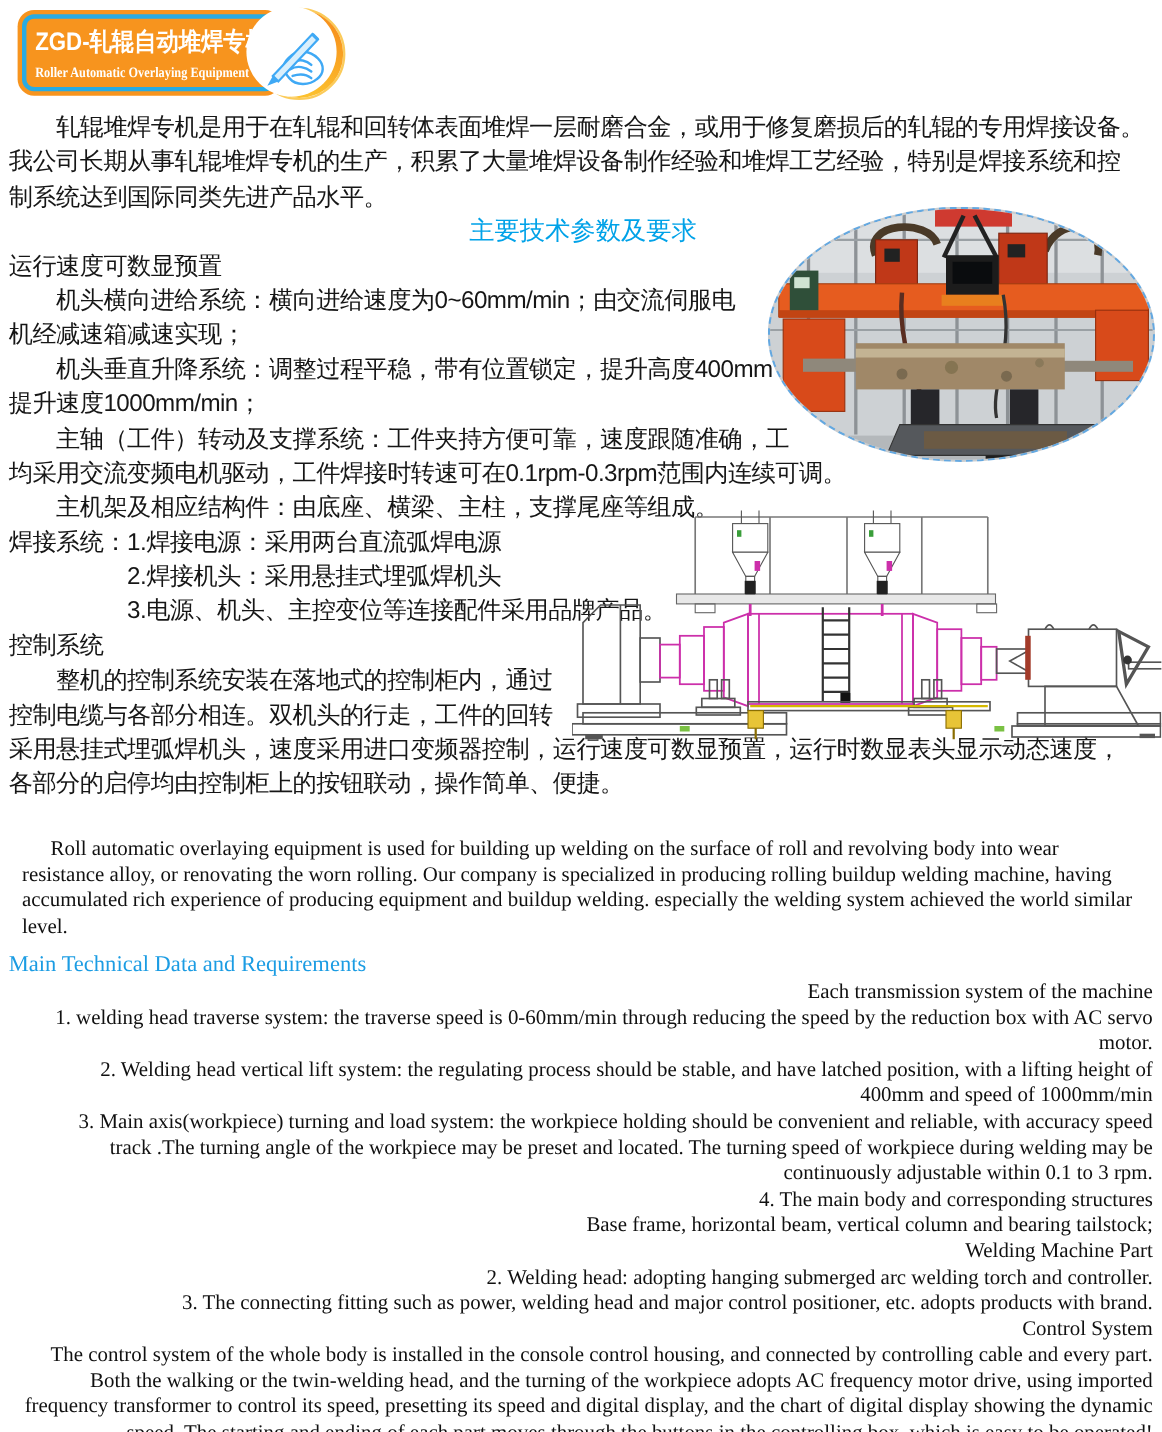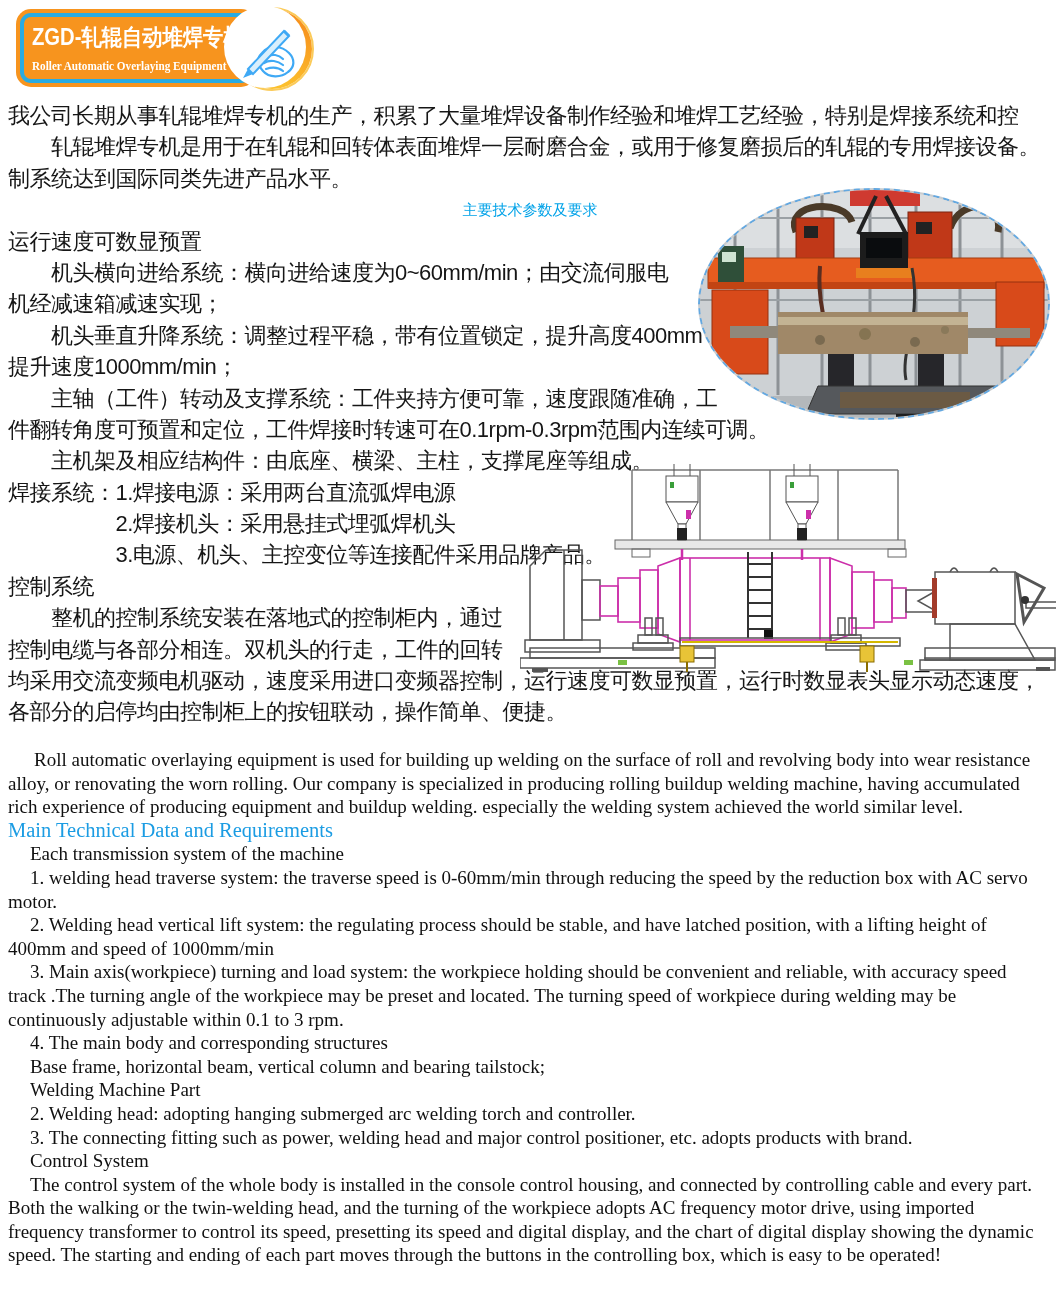--- a/index.html
+++ b/index.html
@@ -22,28 +22,28 @@
                background:linear-gradient(200deg,#F7941E 20%,#FCC02D 80%);}
   .logo-circle::after{content:"";position:absolute;left:-8px;top:-3px;width:82px;height:82px;
                border-radius:50%;background:#fff;}
   .logo-circle svg{position:absolute;inset:0;z-index:2;}
 
   
   .cn-block{position:absolute;left:8px;top:100px;width:1044px;color:#161616;
             font-size:22px;letter-spacing:-0.5px;}
   .cn-block .ln{line-height:31.4px;height:31.4px;white-space:pre;overflow:visible;}
   .cn-heading{line-height:31.4px;height:31.4px;text-align:center;
-              color:var(--heading-cyan,#00A2E8);font-size:15px;font-weight:500;letter-spacing:0;}
+              color:var(--heading-cyan,#00A2E8);font-size:23px;font-weight:500;letter-spacing:0;}
 
   
   .en-block{position:absolute;left:8px;top:748px;width:1040px;color:#101010;
             font-family:"Liberation Serif",serif;font-size:19px;}
-  .en-block .para{line-height:23.6px;text-indent:26px;margin:0;}
+  .en-block .para{line-height:23.6px;text-indent:26px;margin:12px;}
   .en-heading{line-height:23.6px;color:var(--heading-blue,#1B9CE3);font-size:20.5px;}
-  .en-items .ln{line-height:23.6px;text-indent:22px;white-space:normal;}
+  .en-items .ln{line-height:23.6px;text-indent:22px;white-space:normal;text-align:right;}
 
   
   .photo{position:absolute;left:698px;top:188px;width:352px;height:232px;border-radius:50%;
          overflow:hidden;border:2px dashed #64A8E0;box-sizing:border-box;background:#c9cdd0;}
   .photo svg{display:block;}
   .diagram{position:absolute;left:520px;top:462px;width:538px;height:218px;}
   .diagram svg{display:block;}
 </style>
 </head>
 <body>
@@ -67,41 +67,41 @@
         </g>
         <path d="M16 60 L52 22 L57 27 L21 65 Z" fill="#D9EFFC" stroke="#3FA9F5" stroke-width="2"></path>
         <path d="M16 60 L21 65 L11 69 Z" fill="#3FA9F5"></path>
         <path d="M52 22 L57 27" stroke="#3FA9F5" stroke-width="3"></path>
       </svg>
     </div>
   </div>
 
   <div class="cn-block">
     <div class="cn-lines">
+        <div class="ln">　　轧辊堆焊专机是用于在轧辊和回转体表面堆焊一层耐磨合金，或用于修复磨损后的轧辊的专用焊接设备。</div>
         <div class="ln">我公司长期从事轧辊堆焊专机的生产，积累了大量堆焊设备制作经验和堆焊工艺经验，特别是焊接系统和控</div>
-        <div class="ln">　　轧辊堆焊专机是用于在轧辊和回转体表面堆焊一层耐磨合金，或用于修复磨损后的轧辊的专用焊接设备。</div>
         <div class="ln">制系统达到国际同类先进产品水平。</div>
       </div>
     <div class="cn-heading">主要技术参数及要求</div>
     <div class="cn-lines">
         <div class="ln">运行速度可数显预置</div>
         <div class="ln">　　机头横向进给系统：横向进给速度为0~60mm/min；由交流伺服电</div>
         <div class="ln">机经减速箱减速实现；</div>
         <div class="ln">　　机头垂直升降系统：调整过程平稳，带有位置锁定，提升高度400mm，</div>
         <div class="ln">提升速度1000mm/min；</div>
         <div class="ln">　　主轴（工件）转动及支撑系统：工件夹持方便可靠，速度跟随准确，工</div>
-        <div class="ln">件翻转角度可预置和定位，工件焊接时转速可在0.1rpm-0.3rpm范围内连续可调。</div>
+        <div class="ln">均采用交流变频电机驱动，工件焊接时转速可在0.1rpm-0.3rpm范围内连续可调。</div>
         <div class="ln">　　主机架及相应结构件：由底座、横梁、主柱，支撑尾座等组成。</div>
         <div class="ln">焊接系统：1.焊接电源：采用两台直流弧焊电源</div>
         <div class="ln">　　　　　2.焊接机头：采用悬挂式埋弧焊机头</div>
         <div class="ln">　　　　　3.电源、机头、主控变位等连接配件采用品牌产品。</div>
         <div class="ln">控制系统</div>
         <div class="ln">　　整机的控制系统安装在落地式的控制柜内，通过</div>
         <div class="ln">控制电缆与各部分相连。双机头的行走，工件的回转</div>
-        <div class="ln">均采用交流变频电机驱动，速度采用进口变频器控制，运行速度可数显预置，运行时数显表头显示动态速度，</div>
+        <div class="ln">采用悬挂式埋弧焊机头，速度采用进口变频器控制，运行速度可数显预置，运行时数显表头显示动态速度，</div>
         <div class="ln">各部分的启停均由控制柜上的按钮联动，操作简单、便捷。</div>
       </div>
   </div>
 
   <div class="photo">
     <svg viewBox="0 0 352 232" width="352" height="232">
       <rect x="0" y="0" width="352" height="232" fill="#cdd1d4"></rect>
       <rect x="0" y="0" width="352" height="58" fill="#dcdfe1"></rect>
       <g stroke="#8d9296" stroke-width="3">
         <line x1="35" y1="0" x2="35" y2="205"></line>

